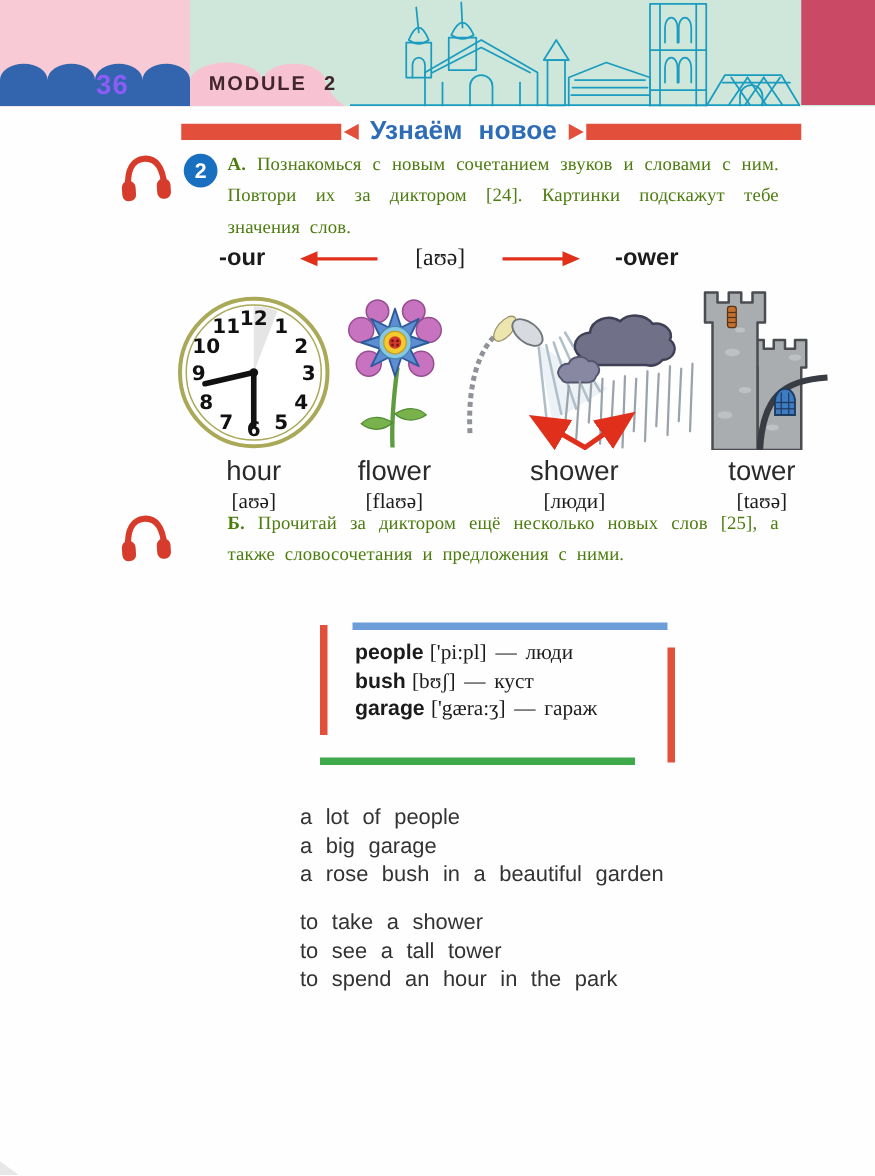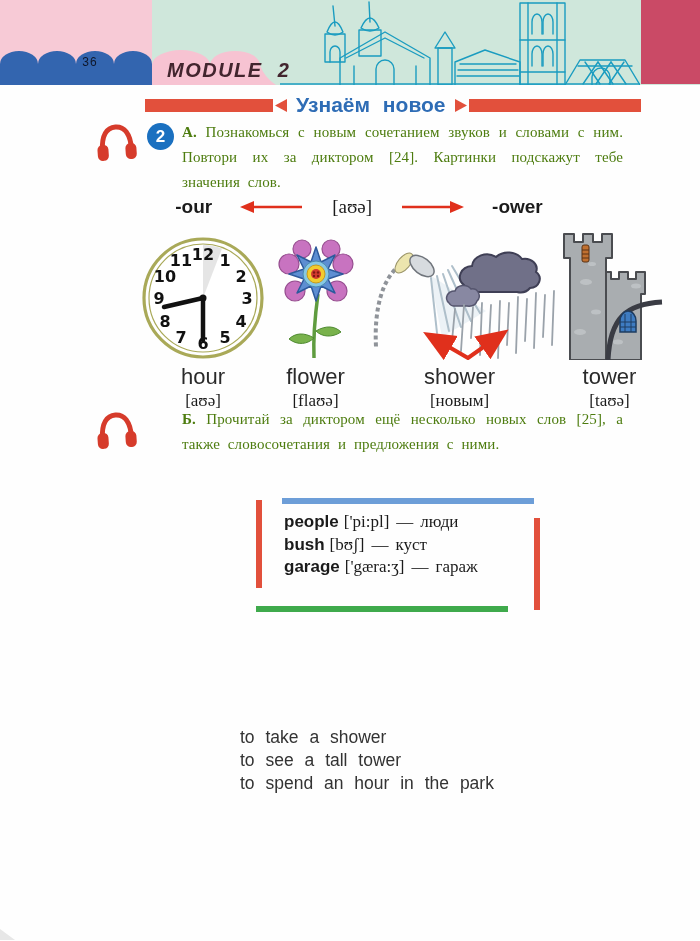--- a/index.html
+++ b/index.html
@@ -10,23 +10,23 @@
 
   
   .hdr{position:absolute;left:0;top:0;width:700px;height:85px;}
   .hdr-pink{position:absolute;left:0;top:0;width:152px;height:85px;background:#f7cad6;}
   .hdr-mint{position:absolute;left:152px;top:0;width:548px;height:85px;background:#cfe7db;}
   .hdr-crimson{position:absolute;left:641px;top:0;width:59px;height:84px;background:#ca4a66;}
   .skyline{position:absolute;left:280px;top:0;width:360px;height:85px;}
   .badge-blue-svg{position:absolute;left:0;top:48px;}
   .badge-pink-svg{position:absolute;left:152px;top:48px;}
   .page-num{position:absolute;left:60px;top:55px;width:60px;text-align:center;
-    color:#0f172a;font-weight:normal;font-size:12px;letter-spacing:1px;}
+    color:#8b5cf6;font-weight:bold;font-size:22px;letter-spacing:1px;}
   .module-label{position:absolute;left:167px;top:59px;color:#42252e;font-weight:bold;
-    font-size:20px;letter-spacing:1.5px;word-spacing:8px;font-style:italic;}
+    font-size:16px;letter-spacing:1.5px;word-spacing:8px;}
 
   
   .banner{position:absolute;left:145px;top:96px;width:496px;height:18px;
     display:flex;align-items:center;}
   .banner .bar{height:13px;background:#e2503c;}
   .banner .bar-left{width:128px;}
   .banner .bar-right{flex:1;}
   .banner-title{color:#2e6cb5;font-weight:bold;font-size:21px;line-height:18px;
     padding:0 8px;word-spacing:7px;white-space:nowrap;}
   .banner svg{flex:0 0 auto;}
@@ -289,21 +289,21 @@
           <line x1="175" y1="66" x2="173" y2="108"></line>
             <line x1="184" y1="60" x2="182" y2="115"></line>
           <line x1="193" y1="62" x2="191" y2="104"></line>
             <line x1="202" y1="58" x2="200" y2="112"></line>
         </g>
 
         <polyline points="78,103 116,125 150,101" fill="none" stroke="#e0301c" stroke-width="4" marker-start="url(#ah)" marker-end="url(#ah)"></polyline>
       </svg>
     </div>
     <div class="fig-word">shower</div>
-    <div class="fig-ipa">[новым]</div>
+    <div class="fig-ipa">[люди]</div>
   </div>
 
   <div class="figure fig-tower">
     <div class="fig-art">
       <svg width="108" height="140" viewBox="0 0 108 140">
         <g fill="#a9adb0" stroke="#4a4c50" stroke-width="2" stroke-linejoin="round">
           <path d="M50,140 V74 L46,74 V52 h9 v7 h8 v-7 h9 v7 h8 v-7 h9 v22 h-4 V140 Z"></path>
           <path d="M14,140 V38 L8,38 V14 h10 v8 h9 v-8 h10 v8 h9 v-8 h10 v24 h-6 V140 Z"></path>
         </g>
         <path d="M52,140 C54,98 70,84 106,82" stroke="#3a3c44" stroke-width="5" fill="none"></path>
@@ -345,20 +345,25 @@
     <div class="v-line v-redl"></div>
     <div class="v-line v-redr"></div>
     <div class="v-line v-green"></div>
     <div class="v-entries">
       <div class="v-row"><span class="v-word">people</span><span class="v-ipa">['pi:pl]</span><span class="v-dash">—</span><span class="v-tr">люди</span></div>
       <div class="v-row"><span class="v-word">bush</span><span class="v-ipa">[bʊʃ]</span><span class="v-dash">—</span><span class="v-tr">куст</span></div>
       <div class="v-row"><span class="v-word">garage</span><span class="v-ipa">['gæra:ʒ]</span><span class="v-dash">—</span><span class="v-tr">гараж</span></div>
     </div>
   </div>
 
+  <div class="phrases phrases-1">
+    <div>a lot of people</div>
+    <div>a big garage</div>
+    <div>a rose bush in a beautiful garden</div>
+  </div>
   <div class="phrases phrases-2">
     <div>to take a shower</div>
     <div>to see a tall tower</div>
     <div>to spend an hour in the park</div>
   </div>
 
 
   <div class="corner-curl"></div>
 </div>
 

